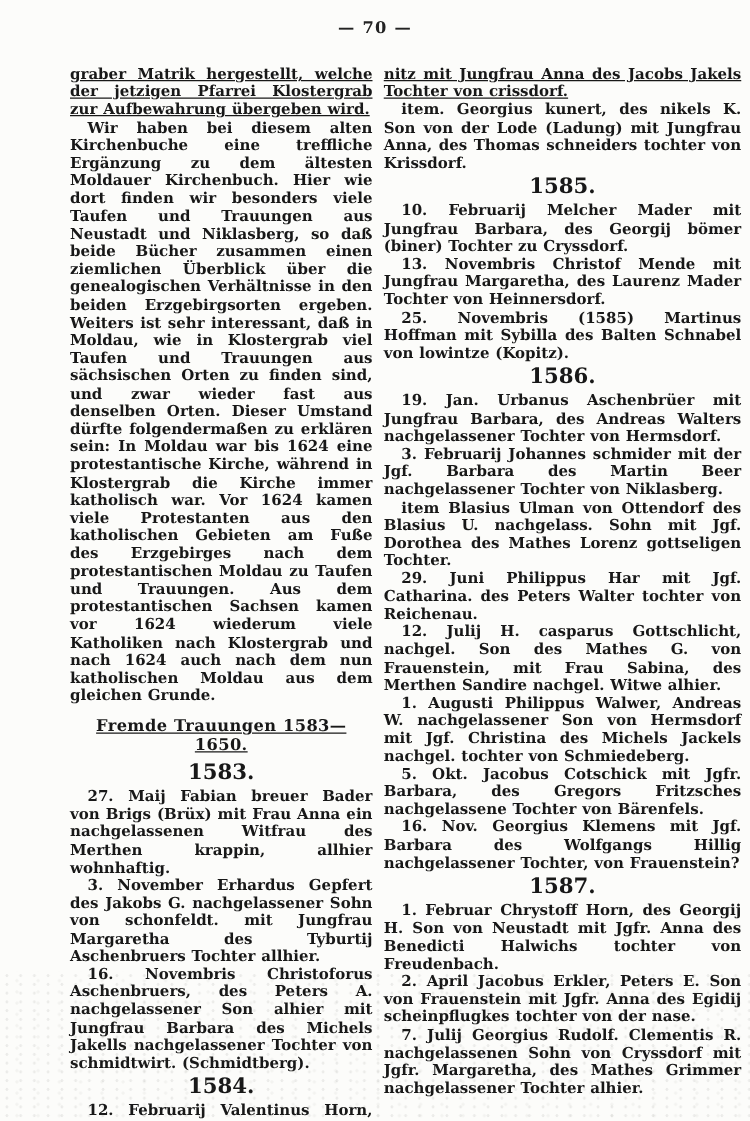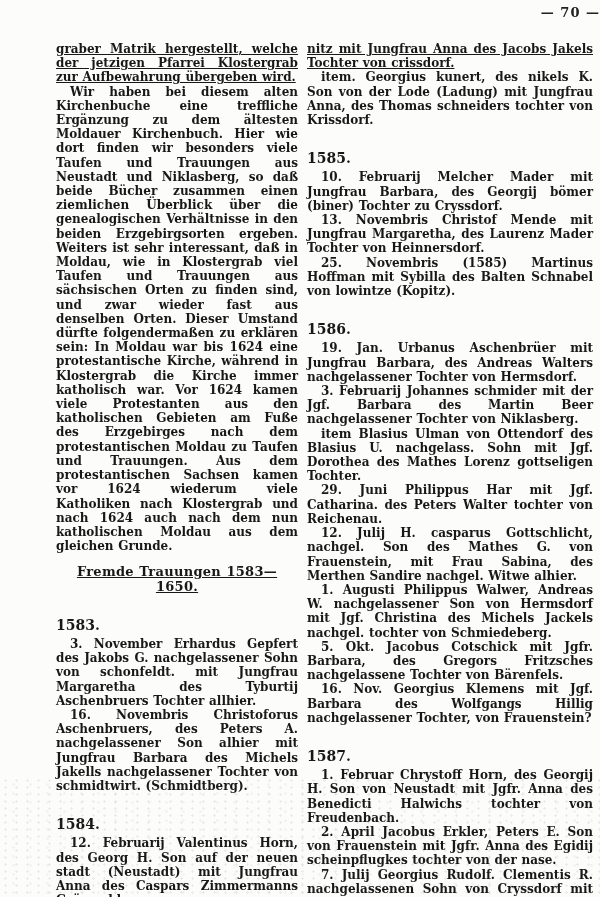--- a/index.html
+++ b/index.html
@@ -22,22 +22,22 @@
     left: 0; right: 0; bottom: 0;
     height: 120px;
     background:
       radial-gradient(circle, rgba(90,90,85,0.10) 1px, transparent 1.4px),
       radial-gradient(circle, rgba(120,120,110,0.07) 1px, transparent 1.6px);
     background-size: 11px 7px, 17px 9px;
     background-position: 0 0, 5px 3px;
     pointer-events: none;
   }
   .page-number-row {
-    text-align: right;
-    padding-top: 5px;
+    text-align: center;
+    padding-top: 15px;
     font-size: 13px;
     font-weight: 700;
     letter-spacing: 1px;
     color: #222;
   }
   .columns {
     display: flex;
     padding: 22px 7px 0 56px;
     gap: 9px;
     box-sizing: border-box;
@@ -60,37 +60,38 @@
   .block.continuation { text-indent: 0; text-decoration: underline; }
   .block.heading {
     text-align: center;
     text-indent: 0;
     font-size: 13px;
     margin: 12px 0 7px 0;
     letter-spacing: 0.3px;
     text-decoration: underline;
   }
   .block.year {
-    text-align: left;
+    text-align: center;
     text-indent: 0;
-    font-size: 14px;
-    margin: 24px 0 5px 0;
+    font-size: 17px;
+    margin: 5px 0 5px 0;
   }
 </style>
 </head>
 <body>
 
 <div class="page-number-row">— 70 —</div>
 
 <div class="columns">
   <div class="col col-0">
       <div class="block continuation">graber Matrik hergestellt, welche der jetzigen Pfarrei Klostergrab zur Aufbewahrung übergeben wird.</div>
       <div class="block paragraph">Wir haben bei diesem alten Kirchenbuche eine treffliche Ergänzung zu dem ältesten Moldauer Kirchenbuch. Hier wie dort finden wir besonders viele Taufen und Trauungen aus Neustadt und Niklasberg, so daß beide Bücher zusammen einen ziemlichen Überblick über die genealogischen Verhältnisse in den beiden Erzgebirgsorten ergeben. Weiters ist sehr interessant, daß in Moldau, wie in Klostergrab viel Taufen und Trauungen aus sächsischen Orten zu finden sind, und zwar wieder fast aus denselben Orten. Dieser Umstand dürfte folgendermaßen zu erklären sein: In Moldau war bis 1624 eine protestantische Kirche, während in Klostergrab die Kirche immer katholisch war. Vor 1624 kamen viele Protestanten aus den katholischen Gebieten am Fuße des Erzgebirges nach dem protestantischen Moldau zu Taufen und Trauungen. Aus dem protestantischen Sachsen kamen vor 1624 wiederum viele Katholiken nach Klostergrab und nach 1624 auch nach dem nun katholischen Moldau aus dem gleichen Grunde.</div>
       <div class="block heading">Fremde Trauungen 1583—1650.</div>
       <div class="block year">1583.</div>
+      <div class="block entry">27. Maij Fabian breuer Bader von Brigs (Brüx) mit Frau Anna ein nachgelassenen Witfrau des Merthen krappin, allhier wohnhaftig.</div>
       <div class="block entry">3. November Erhardus Gepfert des Jakobs G. nachgelassener Sohn von schonfeldt. mit Jungfrau Margaretha des Tyburtij Aschenbruers Tochter allhier.</div>
       <div class="block entry">16. Novembris Christoforus Aschenbruers, des Peters A. nachgelassener Son alhier mit Jungfrau Barbara des Michels Jakells nachgelassener Tochter von schmidtwirt. (Schmidtberg).</div>
       <div class="block year">1584.</div>
       <div class="block entry">12. Februarij Valentinus Horn, des Georg H. Son auf der neuen stadt (Neustadt) mit Jungfrau Anna des Caspars Zimmermanns Grünwalde.</div>
     </div>
   <div class="col col-1">
       <div class="block continuation">nitz mit Jungfrau Anna des Jacobs Jakels Tochter von crissdorf.</div>
       <div class="block entry">item. Georgius kunert, des nikels K. Son von der Lode (Ladung) mit Jungfrau Anna, des Thomas schneiders tochter von Krissdorf.</div>
       <div class="block year">1585.</div>
       <div class="block entry">10. Februarij Melcher Mader mit Jungfrau Barbara, des Georgij bömer (biner) Tochter zu Cryssdorf.</div>

